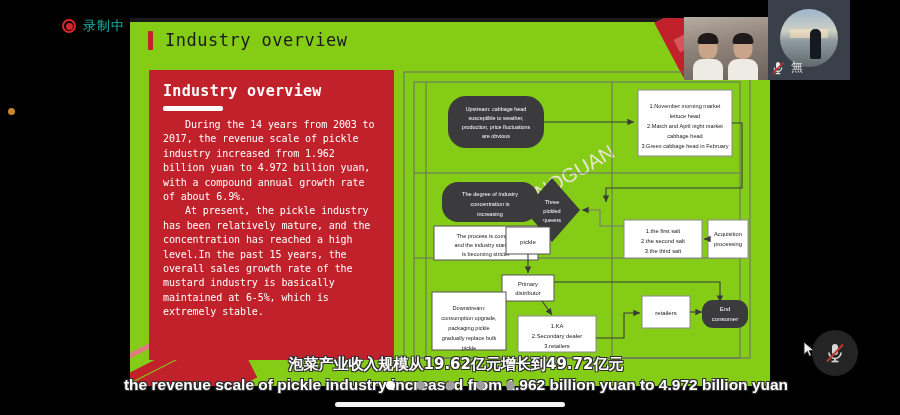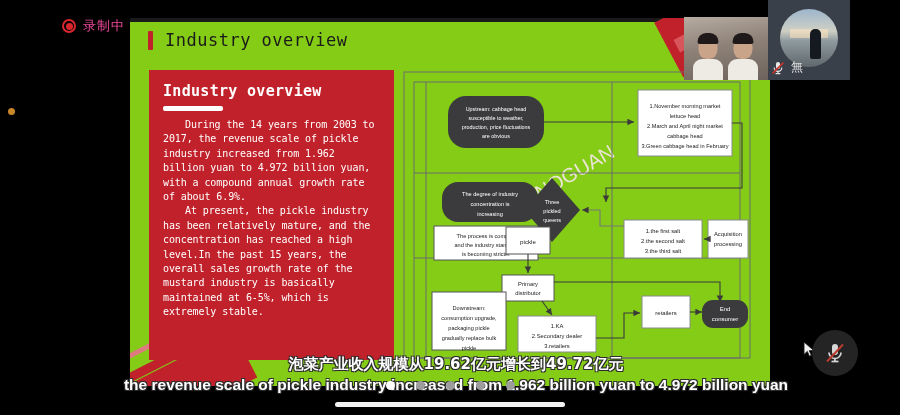--- a/index.html
+++ b/index.html
@@ -11,21 +11,21 @@
   #app { position: relative; width: 900px; height: 415px; background: #000; }
 
   
   .rec-wrap { position: absolute; left: 62px; top: 17px; display: flex; align-items: center; gap: 7px; z-index: 40; }
   .rec-dot {
     width: 14px; height: 14px; border-radius: 50%;
     border: 2px solid #d8272c; background: #000;
     display: flex; align-items: center; justify-content: center;
   }
   .rec-dot i { width: 7px; height: 7px; border-radius: 50%; background: #d8272c; display: block; }
-  .rec-text { color: #ec4899; font-size: 13px; letter-spacing: 1px; font-family: "DejaVu Sans", sans-serif; }
+  .rec-text { color: #14b8a6; font-size: 13px; letter-spacing: 1px; font-family: "DejaVu Sans", sans-serif; }
 
   
   .amber-dot { position: absolute; left: 8px; top: 108px; width: 7px; height: 7px; border-radius: 50%; background: #c8862a; z-index: 40; }
 
   
   .slide {
     position: absolute; left: 130px; top: 18px; width: 640px; height: 368px;
     background: #84cc16; overflow: hidden;
   }
   .slide-topstrip { position: absolute; left: 0; top: 0; width: 100%; height: 4px; background: #1a1a1a; }

